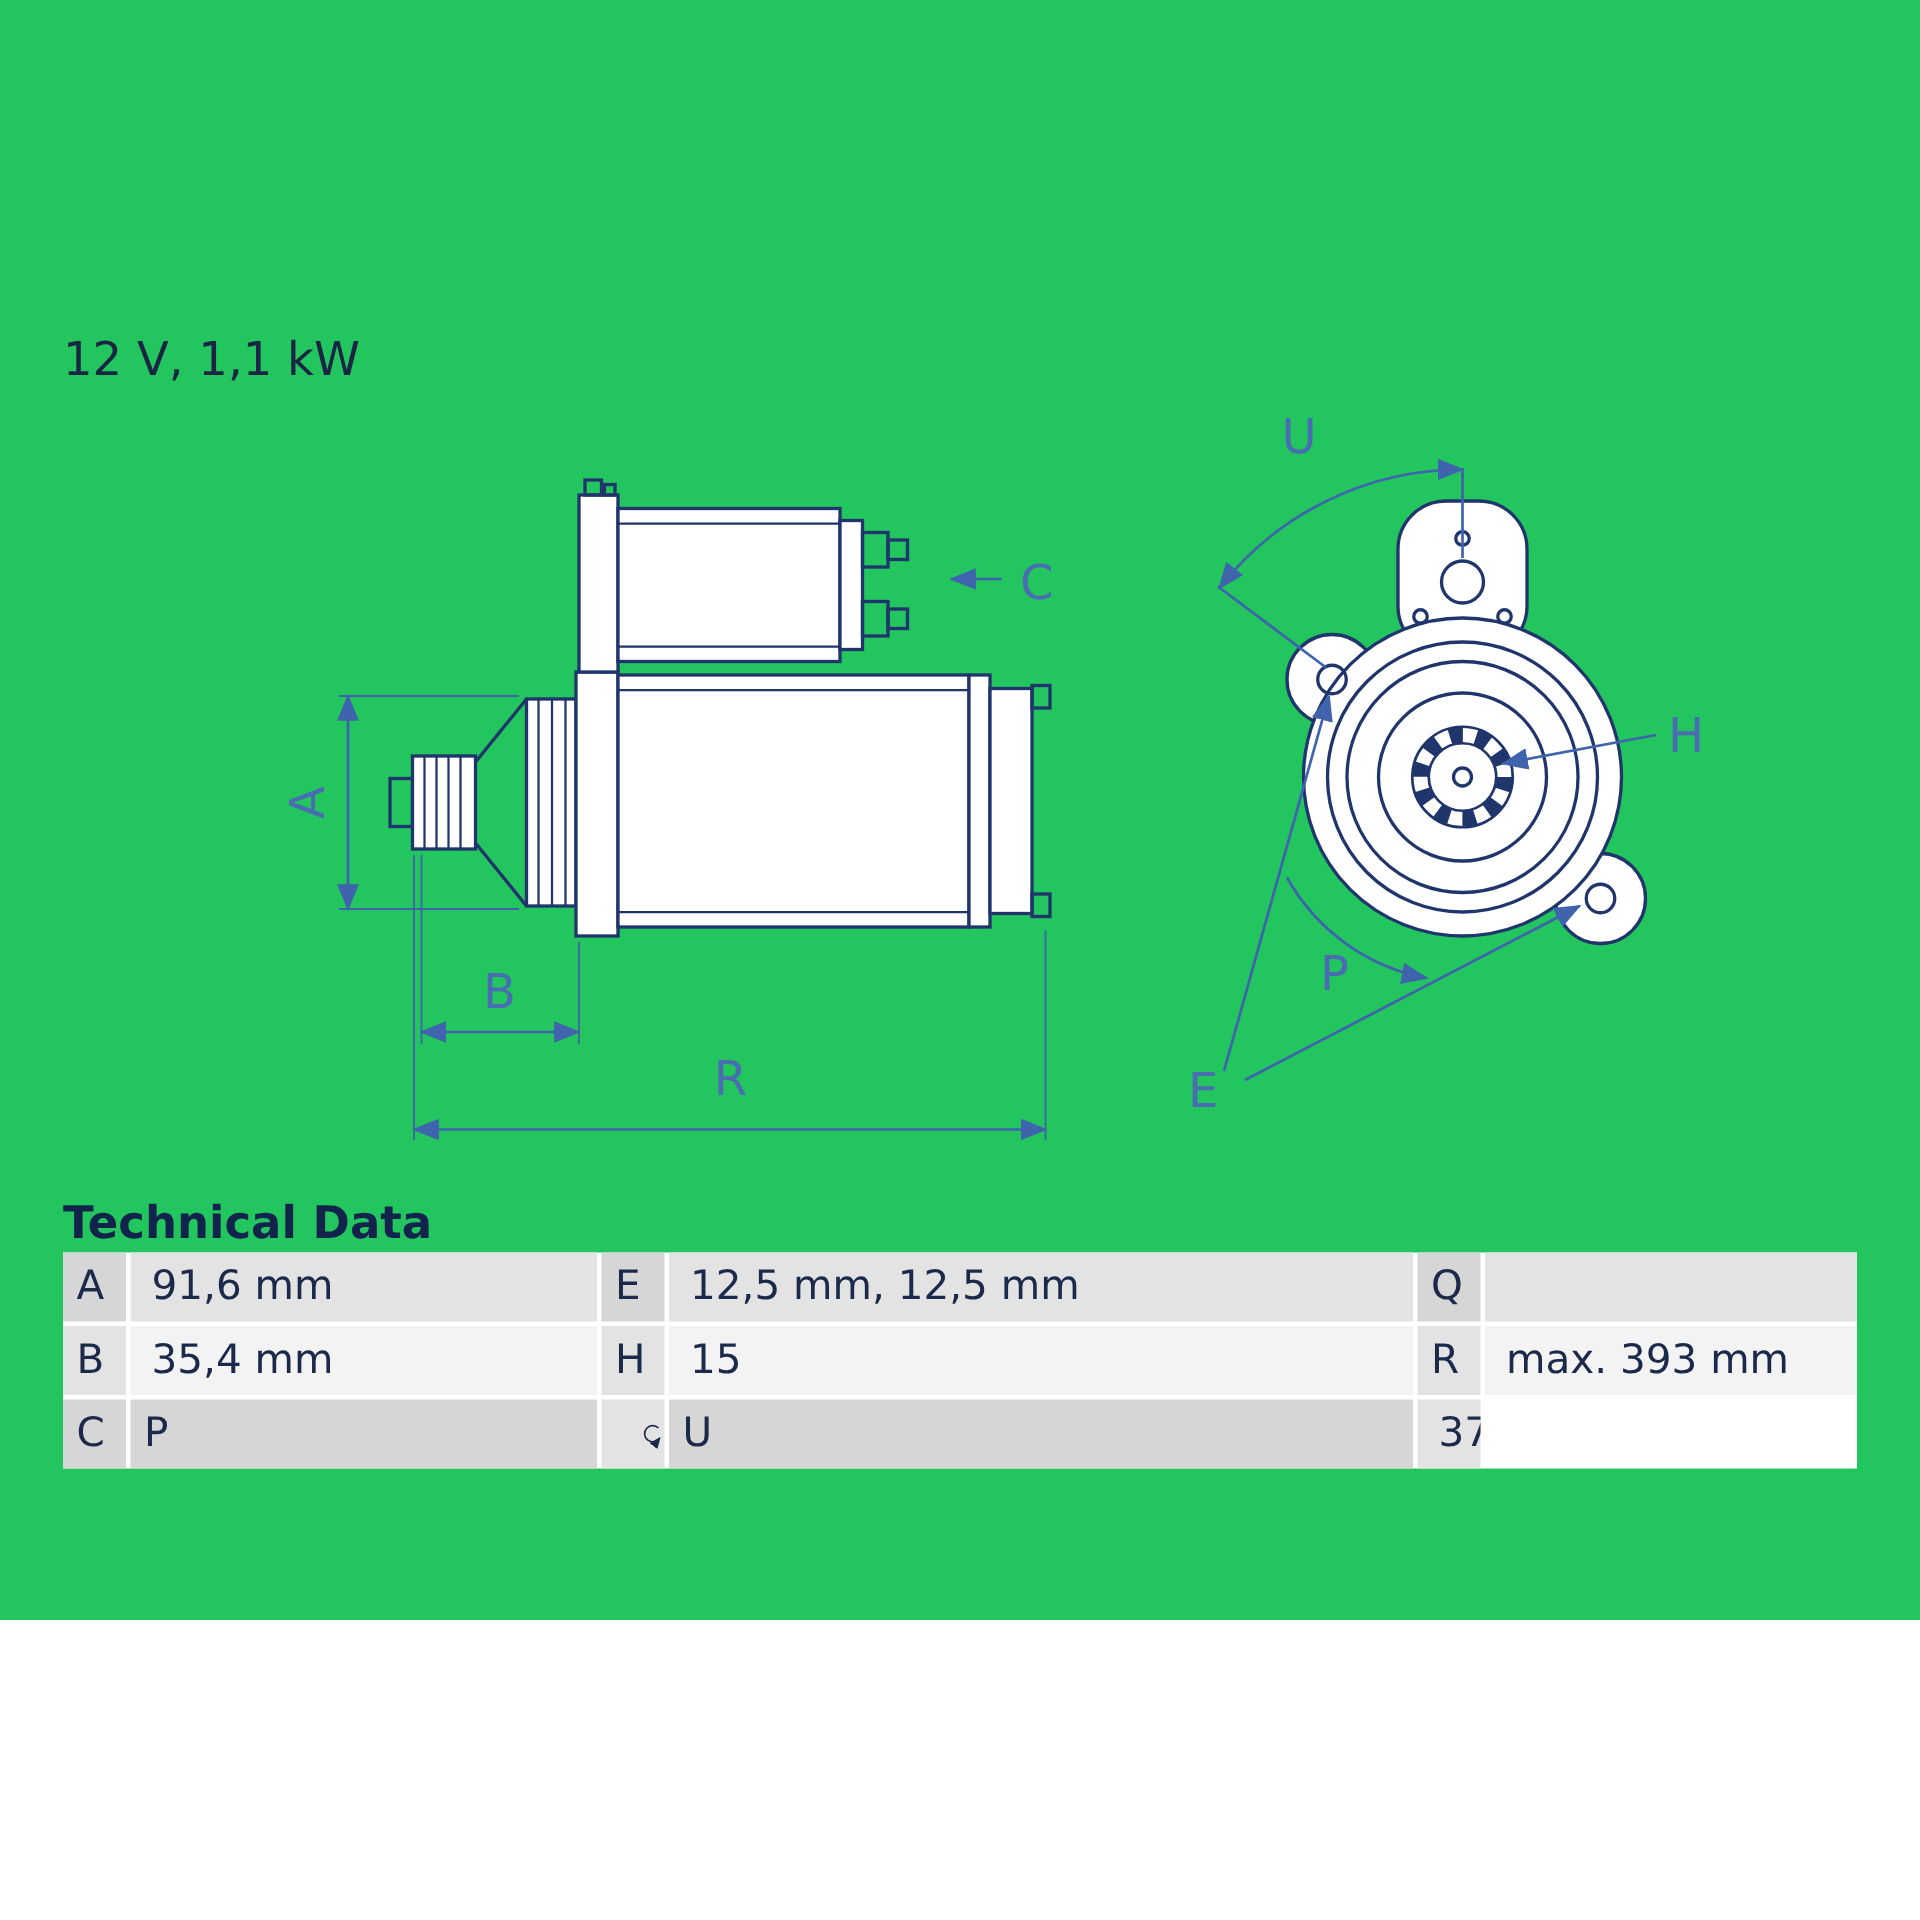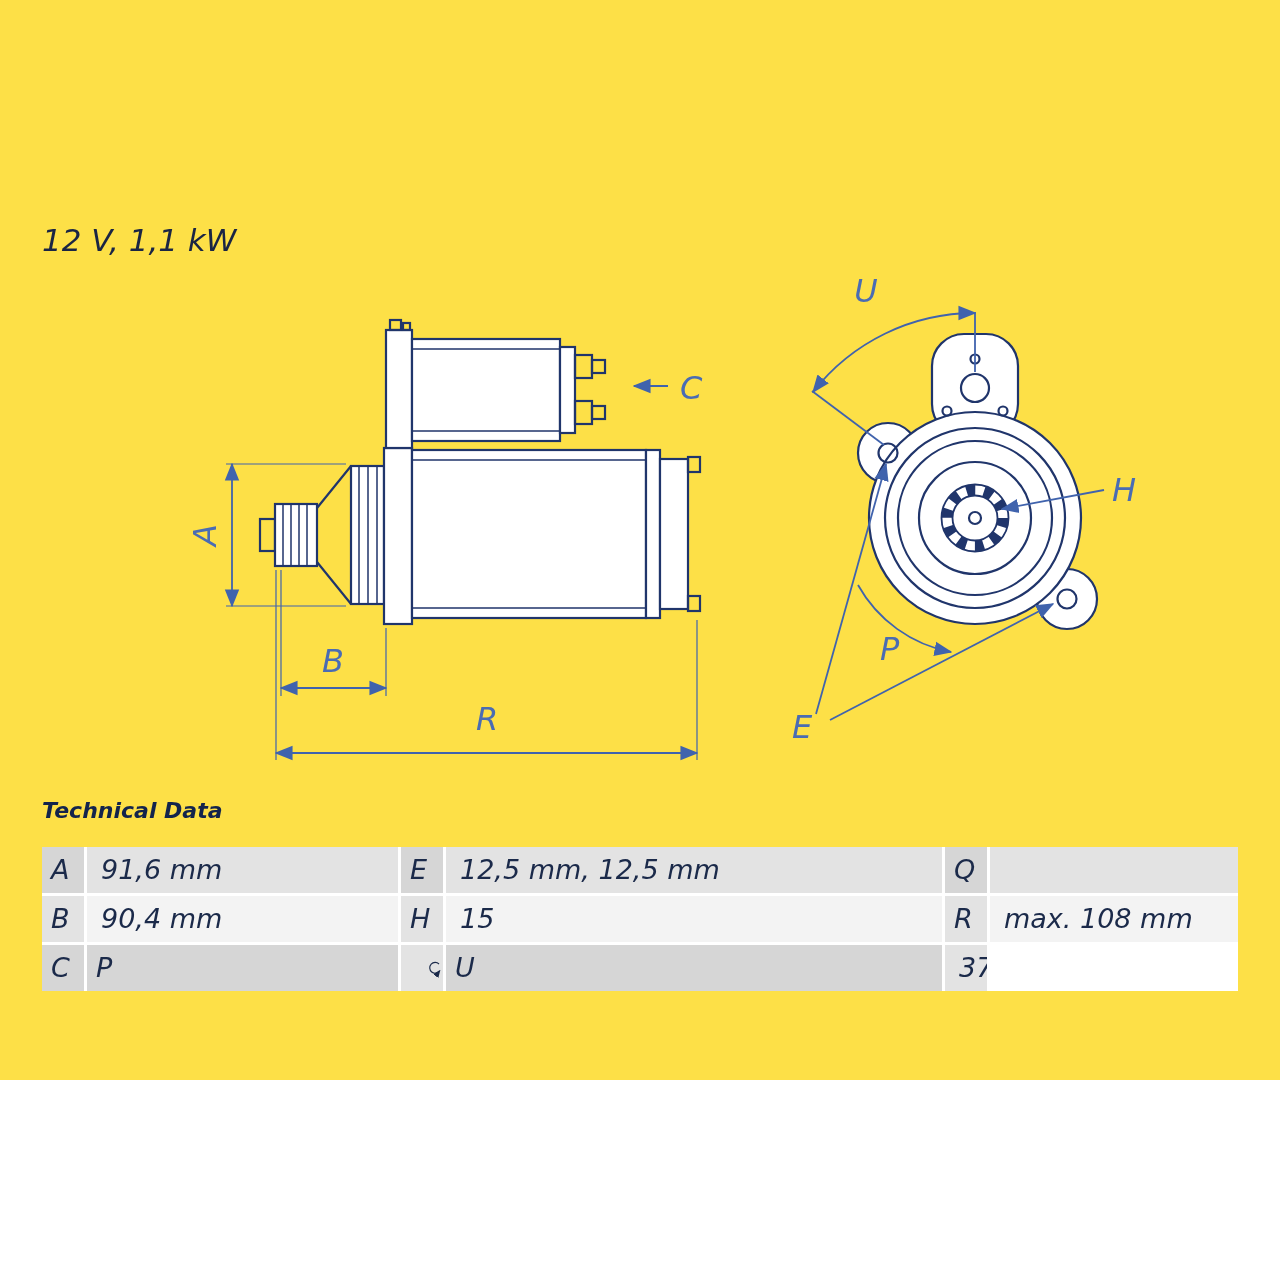--- a/index.html
+++ b/index.html
@@ -1,26 +1,26 @@
 <!DOCTYPE html>
 <html><head>
 <meta charset="utf-8">
 <style>
   html,body{margin:0;padding:0;background:#fff;}
   body{width:1280px;height:1280px;font-family:"DejaVu Sans","Liberation Sans",sans-serif;}
-  .page{position:relative;width:1280px;height:1080px;background:#fde047;overflow:hidden;font-style:italic;}
+  .page{position:relative;width:1280px;height:1080px;background:#22c55e;overflow:hidden;}
   .spec{position:absolute;left:42px;top:222px;font-size:31px;color:#1a2544;}
   .drawing{position:absolute;left:0;top:268px;}
   .part{stroke:#20356b;fill:none;stroke-width:2.2;}
   .thin{stroke-width:1.5;}
   .dim{stroke:#4063ad;fill:none;stroke-width:1.8;}
   .ext{stroke:#4063ad;fill:none;stroke-width:1.2;}
   .dimtext{fill:#4a6cb3;font-size:32px;font-family:"DejaVu Sans","Liberation Sans",sans-serif;}
   .tech{position:absolute;left:42px;top:798px;width:1196px;}
-  .tech h2{margin:0 0 24px 0;font-size:22px;color:#13244c;font-weight:bold;}
+  .tech h2{margin:0 0 2px 0;font-size:30px;color:#13244c;font-weight:bold;}
   .grid{display:grid;grid-template-columns:42px 311px 42px 496px 42px 1fr;gap:3px;background:#fff;}
   .cell{height:46px;line-height:46px;font-size:27px;color:#1b2a4a;white-space:nowrap;overflow:hidden;}
   .key{padding-left:9px;}
   .val{padding-left:14px;}
   .odd .key,.odd.key{background:#d6d6d6;}
   .odd .val,.odd.val{background:#e3e3e3;}
   .even .key,.even.key{background:#e3e3e3;}
   .even .val,.even.val{background:#f3f3f3;}
   .iconcell{display:flex;align-items:center;}
   .iconcell svg{margin-left:12px;}
@@ -127,25 +127,25 @@
     <div class="grid">
 
       <div class="cell key odd">A</div>
       <div class="cell val odd">91,6 mm</div>
       <div class="cell key odd">E</div>
       <div class="cell val odd">12,5 mm, 12,5 mm</div>
       <div class="cell key odd">Q</div>
       <div class="cell val odd"></div>
 
       <div class="cell key even">B</div>
-      <div class="cell val even">90,4 mm</div>
+      <div class="cell val even">35,4 mm</div>
       <div class="cell key even">H</div>
       <div class="cell val even">15</div>
       <div class="cell key even">R</div>
-      <div class="cell val even">max. 108 mm</div>
+      <div class="cell val even">max. 393 mm</div>
 
       <div class="cell key odd">C</div>
       <div class="cell key odd">P</div>
       <div class="cell val odd iconcell">
         <svg width="34" height="34" viewBox="0 0 34 34">
           <defs>
             <marker id="arrn" markerWidth="7" markerHeight="7" refX="5.6" refY="3.5" orient="auto">
               <path d="M0,0.6 L7,3.5 L0,6.4 z" fill="#1b2a4a"></path>
             </marker>
           </defs>

